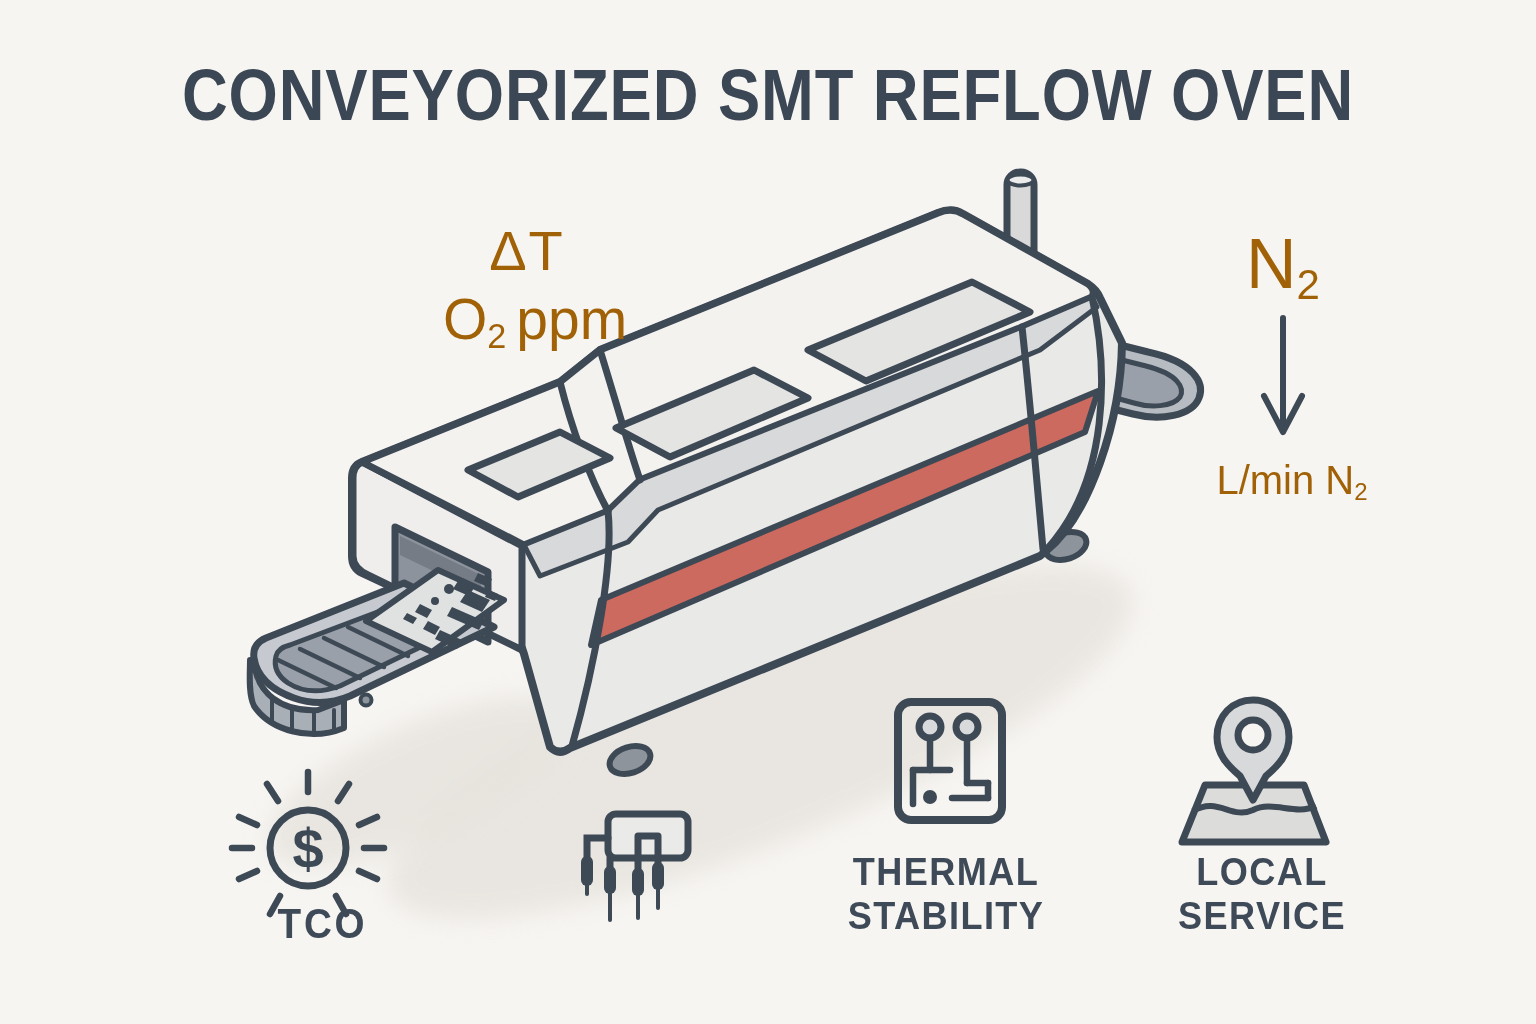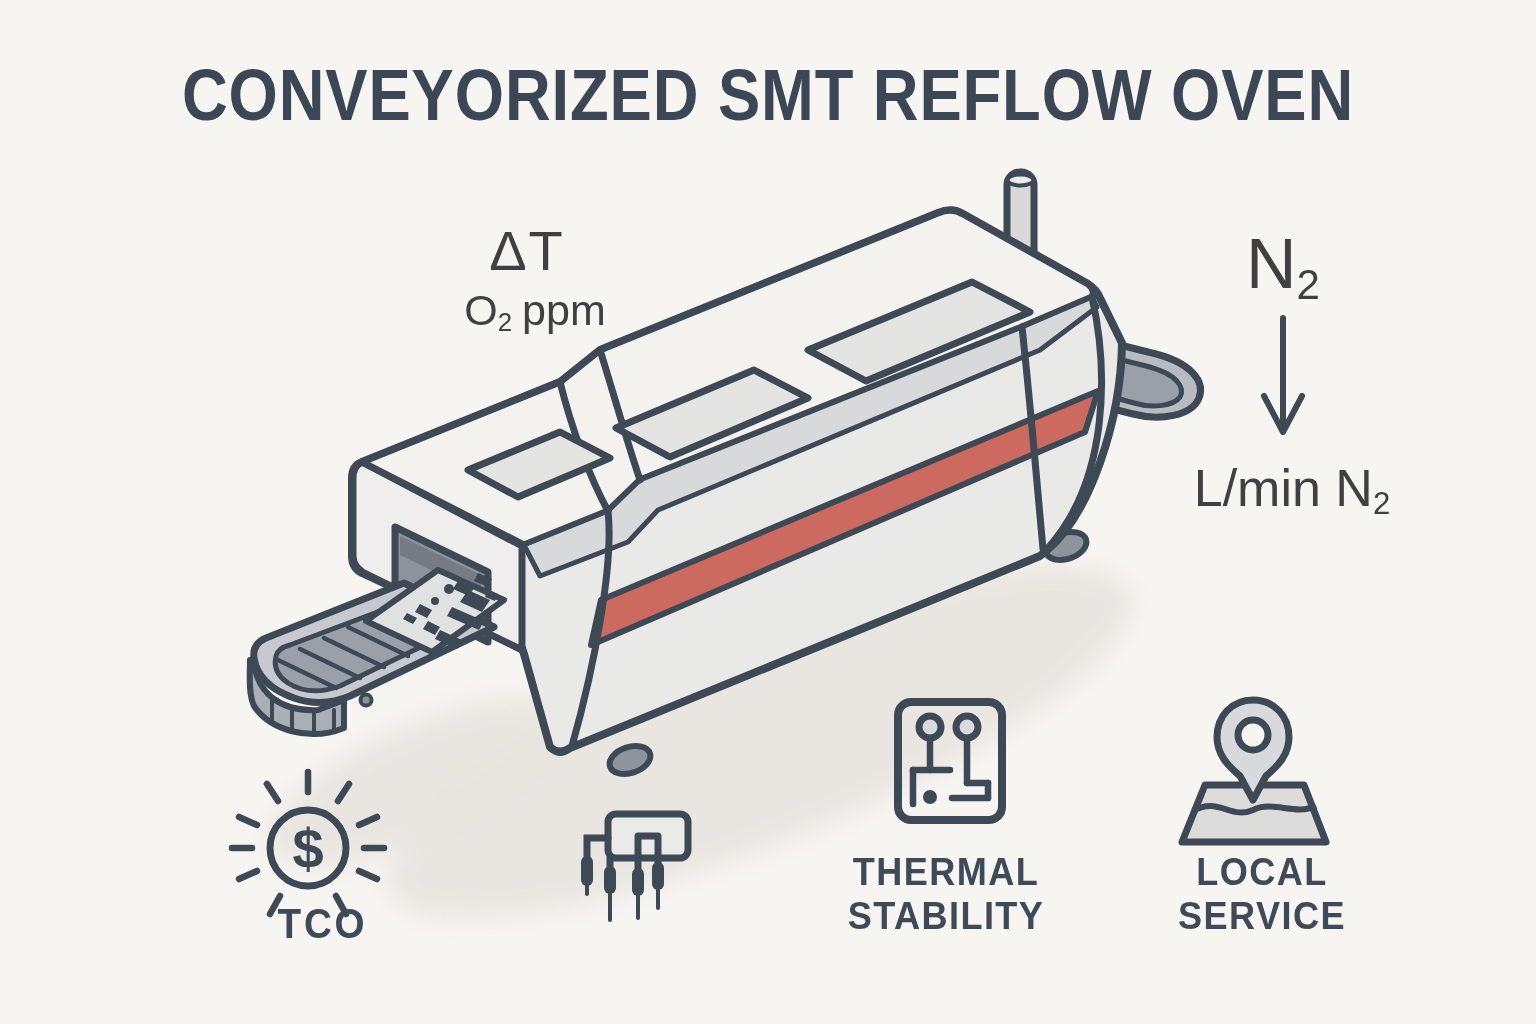--- a/index.html
+++ b/index.html
@@ -3,32 +3,32 @@
 <meta charset="utf-8">
 <style>
   html,body { margin:0; padding:0; }
   #stage {
     position:relative; width:1536px; height:1024px;
     background:#f7f5f2; overflow:hidden;
     font-family:"Liberation Sans", sans-serif;
   }
   svg { display:block; }
   .abs { position:absolute; }
-  .t { position:absolute; color:#404040; font-family:"Liberation Sans",sans-serif; }
+  .t { position:absolute; color:#a16207; font-family:"Liberation Sans",sans-serif; }
   .center { text-align:center; }
   #title {
     left:0; right:0; top:54px; text-align:center;
     font-size:72px; font-weight:700; letter-spacing:1px;
     color:#3c4755; transform:scaleX(0.88); white-space:nowrap;
   }
   #delta-t { left:427px; top:218px; width:200px; font-size:56px; font-weight:500; letter-spacing:2px; }
-  #o2-ppm  { left:425px; top:286px; width:220px; font-size:43px; font-weight:500; }
+  #o2-ppm  { left:425px; top:286px; width:220px; font-size:57px; font-weight:500; }
   #o2-ppm .unit { margin-left:10px; }
   #n2-label { left:1203px; top:224px; width:160px; font-size:70px; font-weight:500; }
-  #flow-label { left:1152px; top:458px; width:280px; font-size:52px; font-weight:500; }
+  #flow-label { left:1152px; top:458px; width:280px; font-size:40px; font-weight:500; }
   sub { font-size:0.6em; vertical-align:-0.25em; }
   .feature-label {
     position:absolute; color:#3f4a58; font-weight:700; text-align:center;
     font-size:38px; letter-spacing:1.5px; line-height:44px; transform:scaleX(0.95);
   }
   .feature-label span { display:block; }
   #tco-label { left:240px; top:902px; width:165px; font-size:42px; letter-spacing:3px; transform:scaleX(0.92); }
   #thermal-label { left:830px; top:850px; width:232px; }
   #service-label { left:1146px; top:850px; width:232px; }
 </style>

